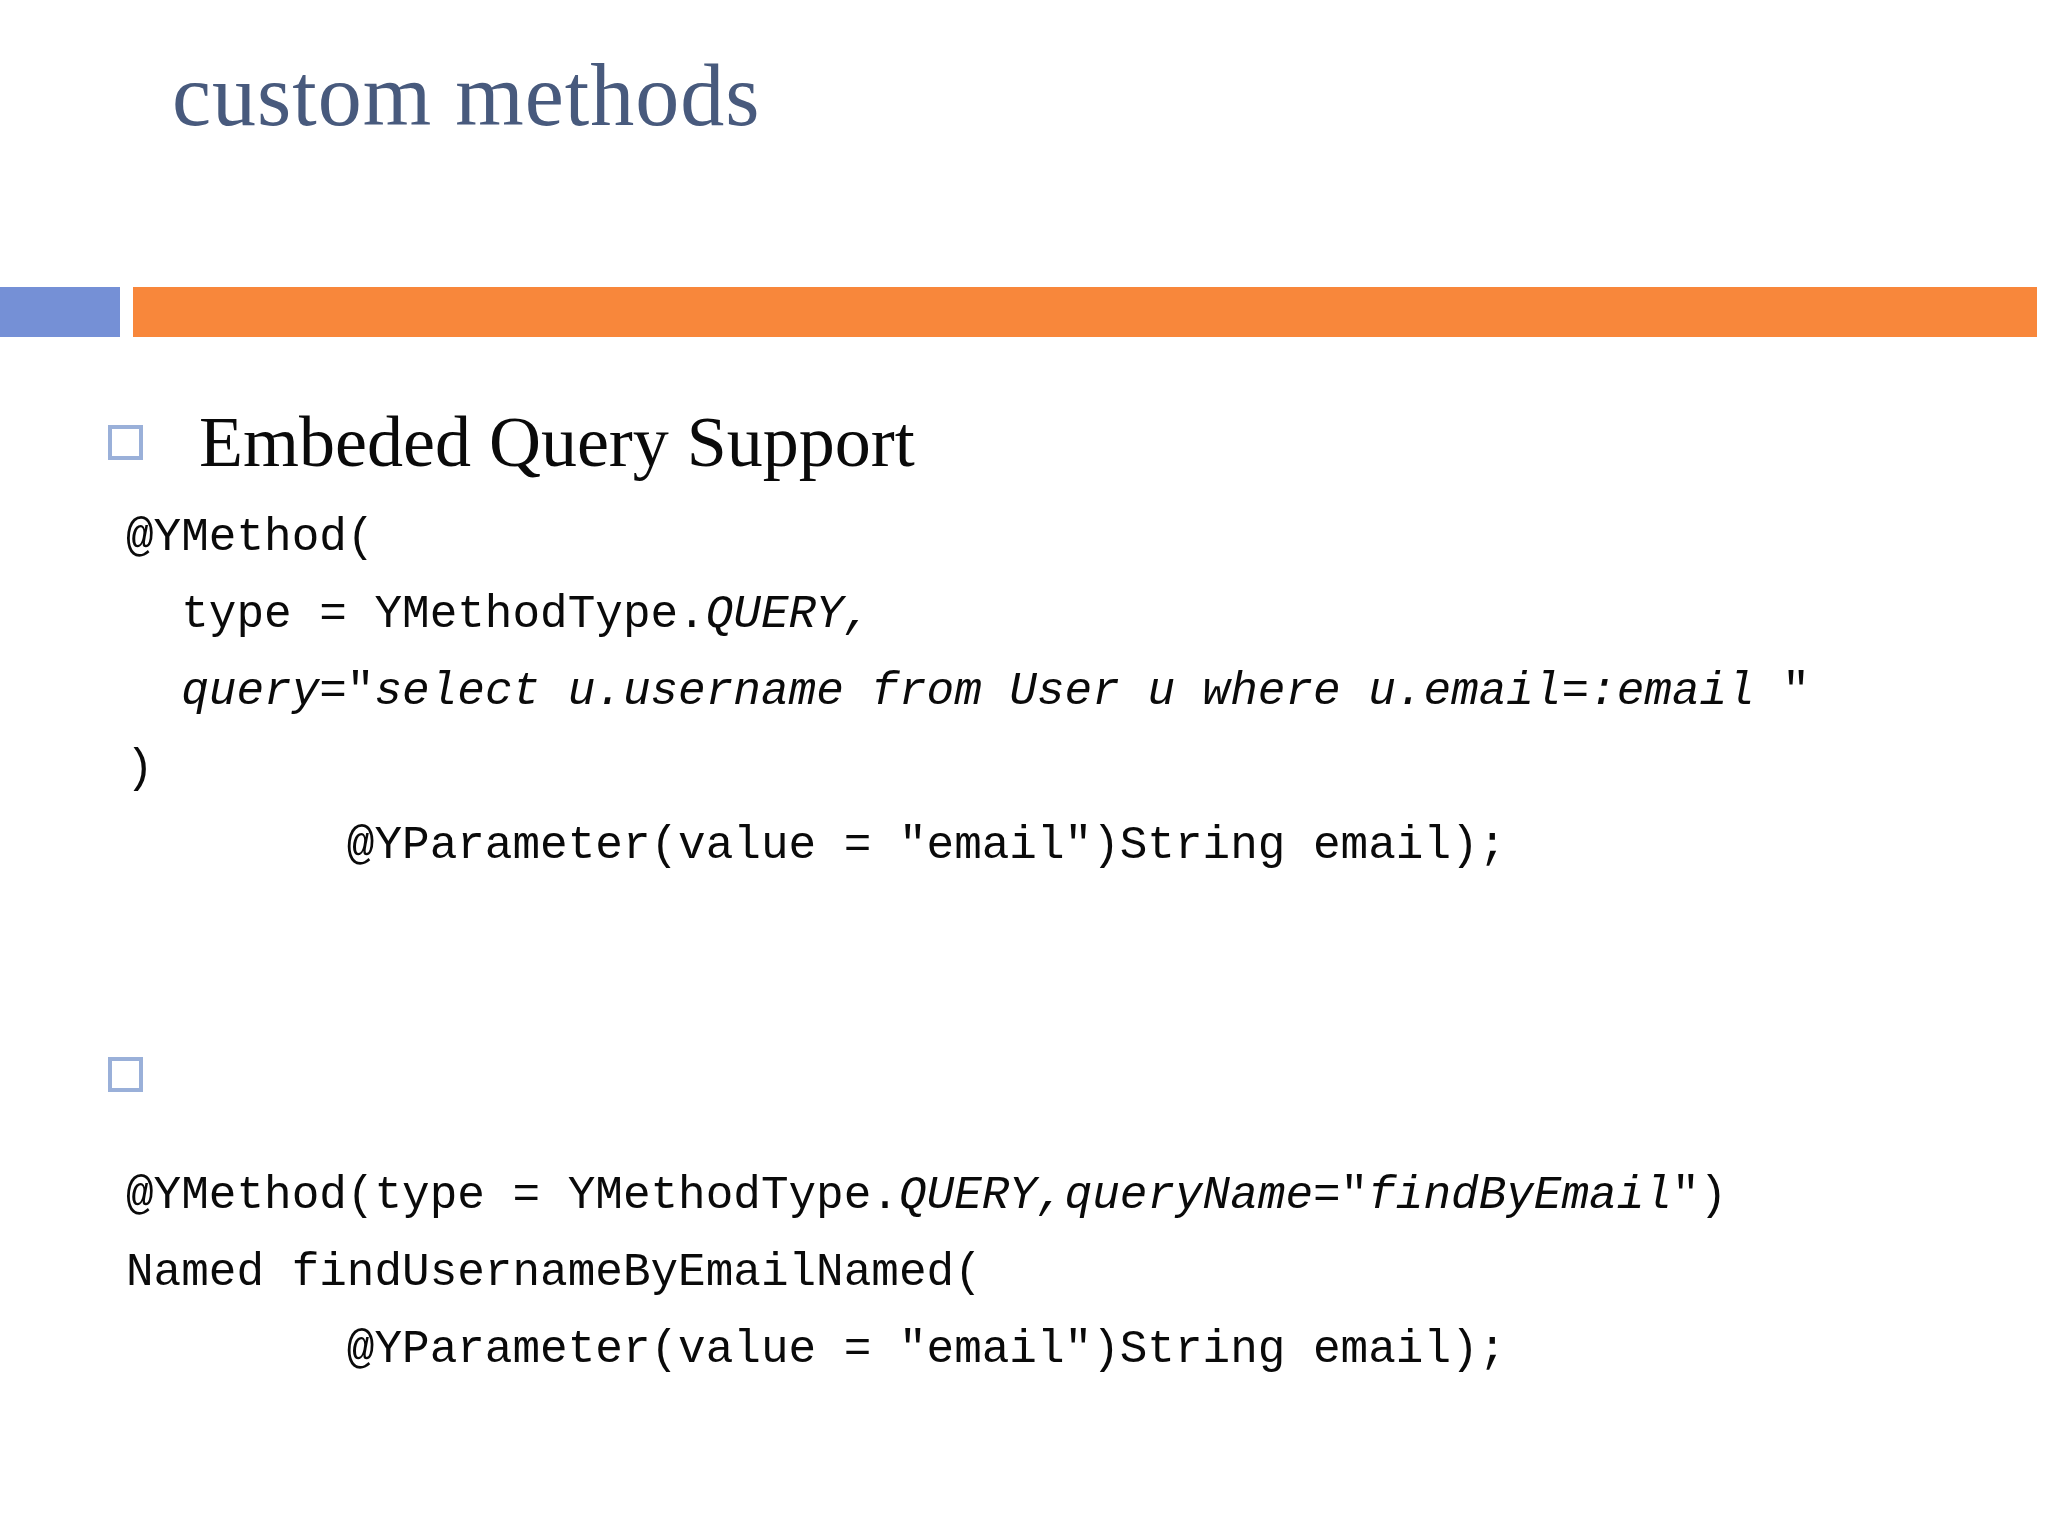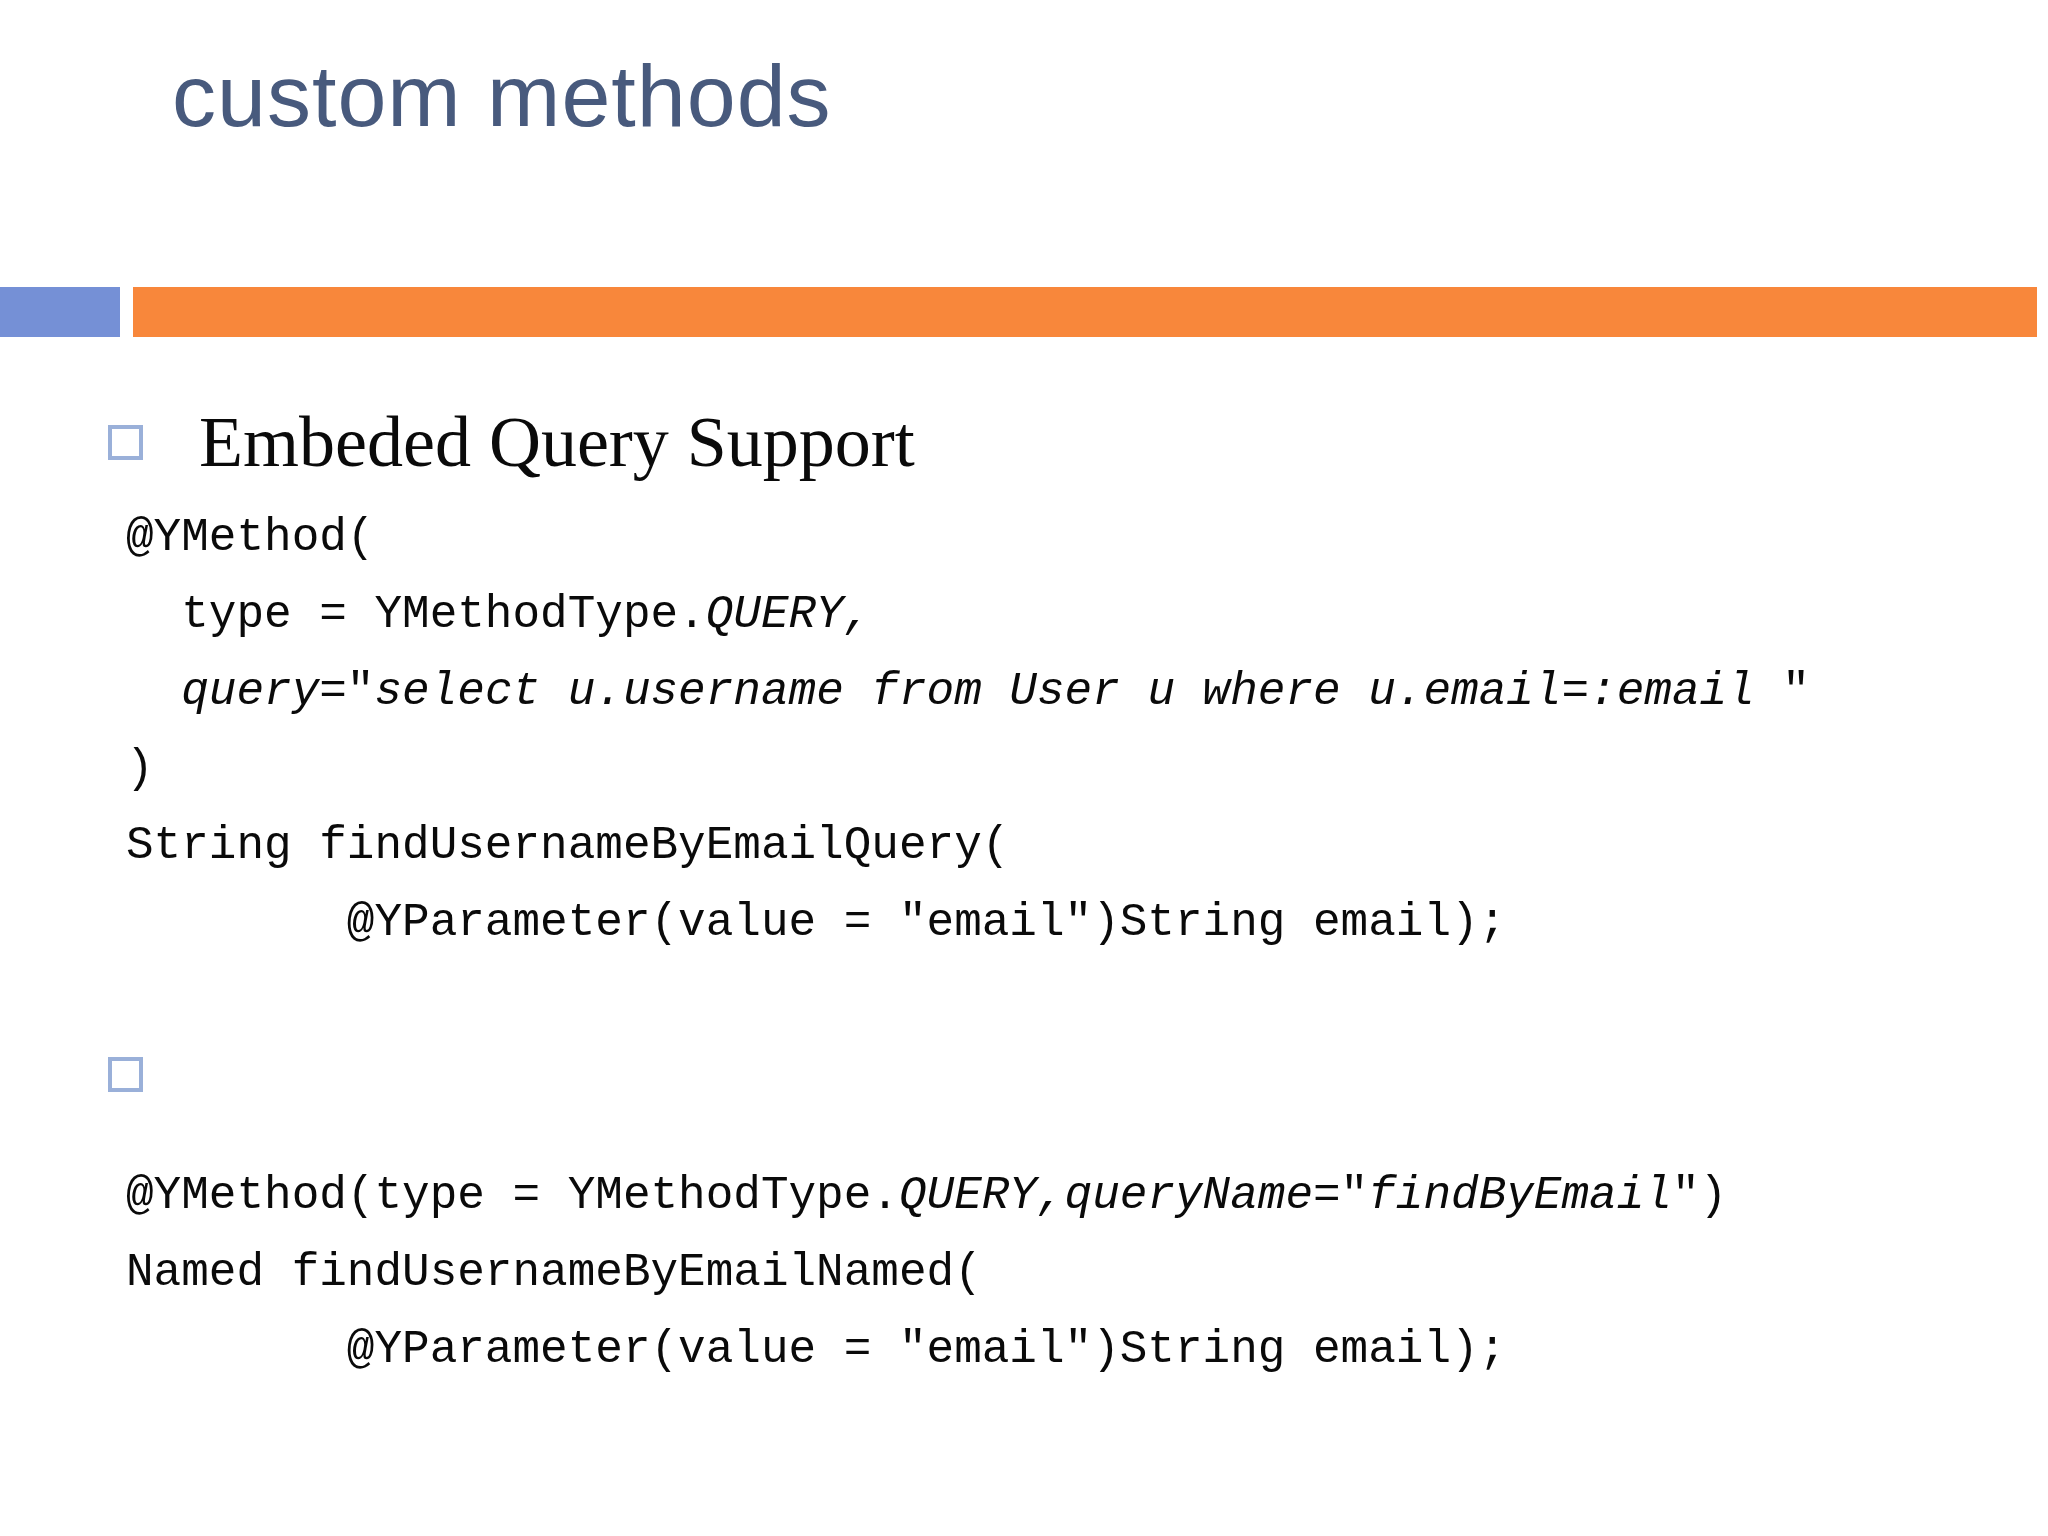--- a/index.html
+++ b/index.html
@@ -10,20 +10,21 @@
     overflow:hidden;
     font-family:"Liberation Sans", sans-serif;
   }
   
   .title-block{
     position:absolute;left:172px;top:30px;
     color:#485a7d;
     font-size:88px;line-height:131px;
     letter-spacing:1px;
     font-weight:400;
+    font-family:Liberation Serif, serif;
   }
   
   .bar-blue{
     position:absolute;left:0;top:287px;width:120px;height:50px;
     background:#7590d6;
   }
   .bar-orange{
     position:absolute;left:133px;top:287px;width:1904px;height:50px;
     background:#f8873b;
   }
@@ -73,21 +74,20 @@
   <div class="section-heading heading-1">
     <span class="bullet" style="border-color: rgb(154, 176, 217);"></span>
     <span>Embeded Query Support</span>
   </div>
 
   <div class="code-block code-1">
       <div class="code-line"><span>@YMethod(</span></div>
       <div class="code-line"><span>  type = YMethodType.</span><span class="it">QUERY,</span></div>
       <div class="code-line"><span>  </span><span class="it">query=</span><span>"</span><span class="it">select u.username from User u where u.email=:email </span><span>"</span></div>
       <div class="code-line"><span>)</span></div>
-      <div class="code-line"><span>String findUsernameByEmailQuery(</span></div>
       <div class="code-line"><span>        @YParameter(value = "email")String email);</span></div>
     </div>
 
   <div class="section-heading heading-2">
     <span class="bullet" style="border-color: rgb(154, 176, 217);"></span>
   </div>
 
   <div class="code-block code-2">
       <div class="code-line"><span>@YMethod(type = YMethodType.</span><span class="it">QUERY,queryName=</span><span>"</span><span class="it">findByEmail</span><span>")</span></div>
       <div class="code-line"><span>Named findUsernameByEmailNamed(</span></div>

